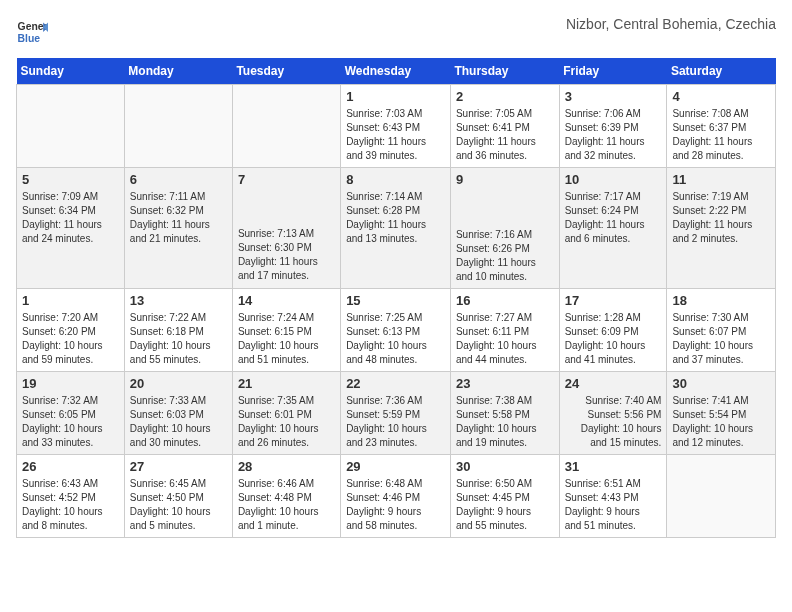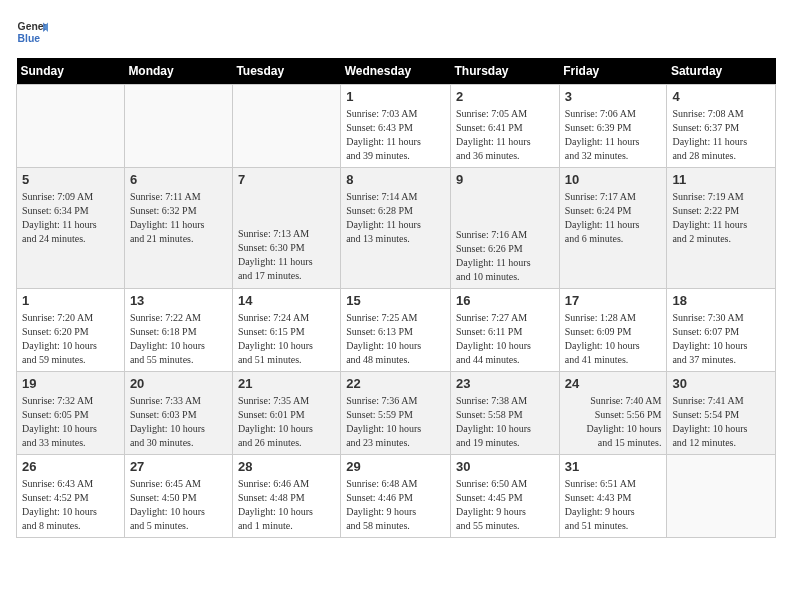--- a/index.html
+++ b/index.html
@@ -36,21 +36,21 @@
     .subtitle {
       font-size: 14px;
       color: #555;
     }
     table {
       width: 100%;
       border-collapse: collapse;
       font-size: 11px;
     }
     thead th {
-      background: #000000;
+      background: #1d4ed8;
       color: #fff;
       padding: 6px 4px;
       text-align: left;
       font-size: 12px;
       font-weight: bold;
     }
     tbody tr {
       vertical-align: top;
     }
     tbody td {
@@ -62,21 +62,20 @@
     }
     .day-number {
       font-size: 13px;
       font-weight: bold;
       margin-bottom: 3px;
     }
     .day-info {
       font-size: 10px;
       color: #333;
       line-height: 1.4;
-      font-family: Liberation Serif, serif;
     }
     .empty-cell {
       background: #f9f9f9;
     }
     tbody tr:nth-child(odd) td {
       background: #fff;
     }
     tbody tr:nth-child(even) td {
       background: #f2f2f2;
     }
@@ -90,20 +89,21 @@
 <div class="header">
   <div class="logo">
     <svg class="logo-icon" viewBox="0 0 40 40" xmlns="http://www.w3.org/2000/svg">
       <text x="2" y="18" font-size="13" font-weight="bold" fill="#333">General</text>
       <text x="2" y="32" font-size="13" font-weight="bold" fill="#3a6fbf">Blue</text>
       <polygon points="34,8 40,14 34,20" fill="#3a6fbf"></polygon>
       <polygon points="34,14 40,8 40,20" fill="#5a8fd0"></polygon>
     </svg>
   </div>
   <div class="title-block">
+    <div class="subtitle">Nizbor, Central Bohemia, Czechia</div>
   </div>
 </div>
 
 <table>
   <thead>
     <tr>
     <th>Sunday</th>
         <th>Monday</th>
         <th>Tuesday</th>
         <th>Wednesday</th>

